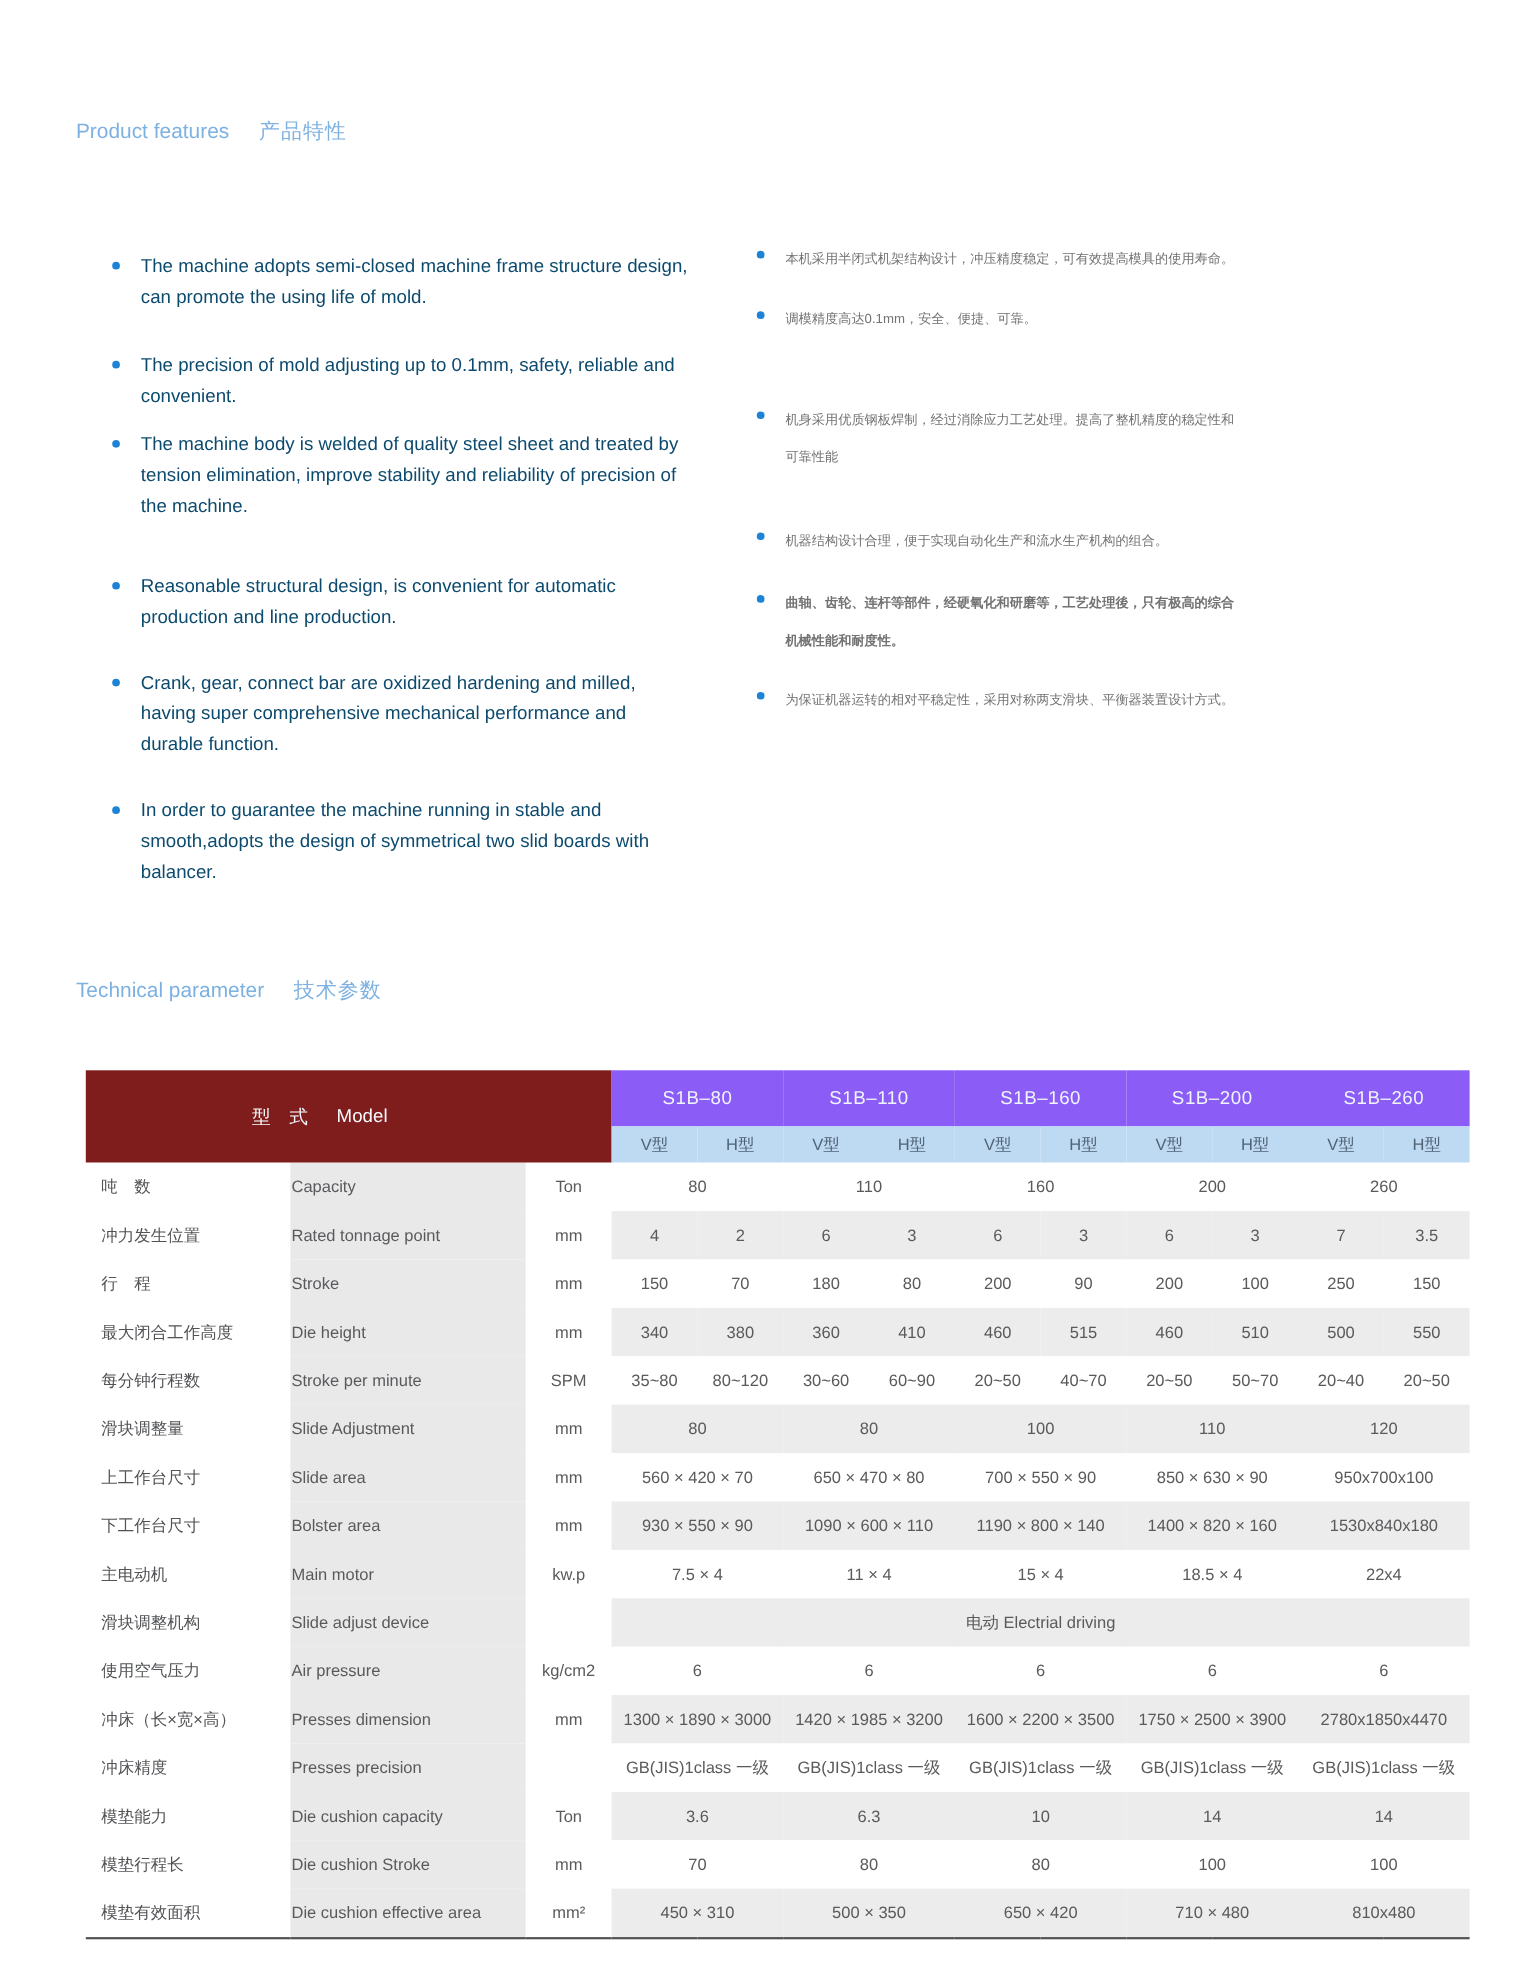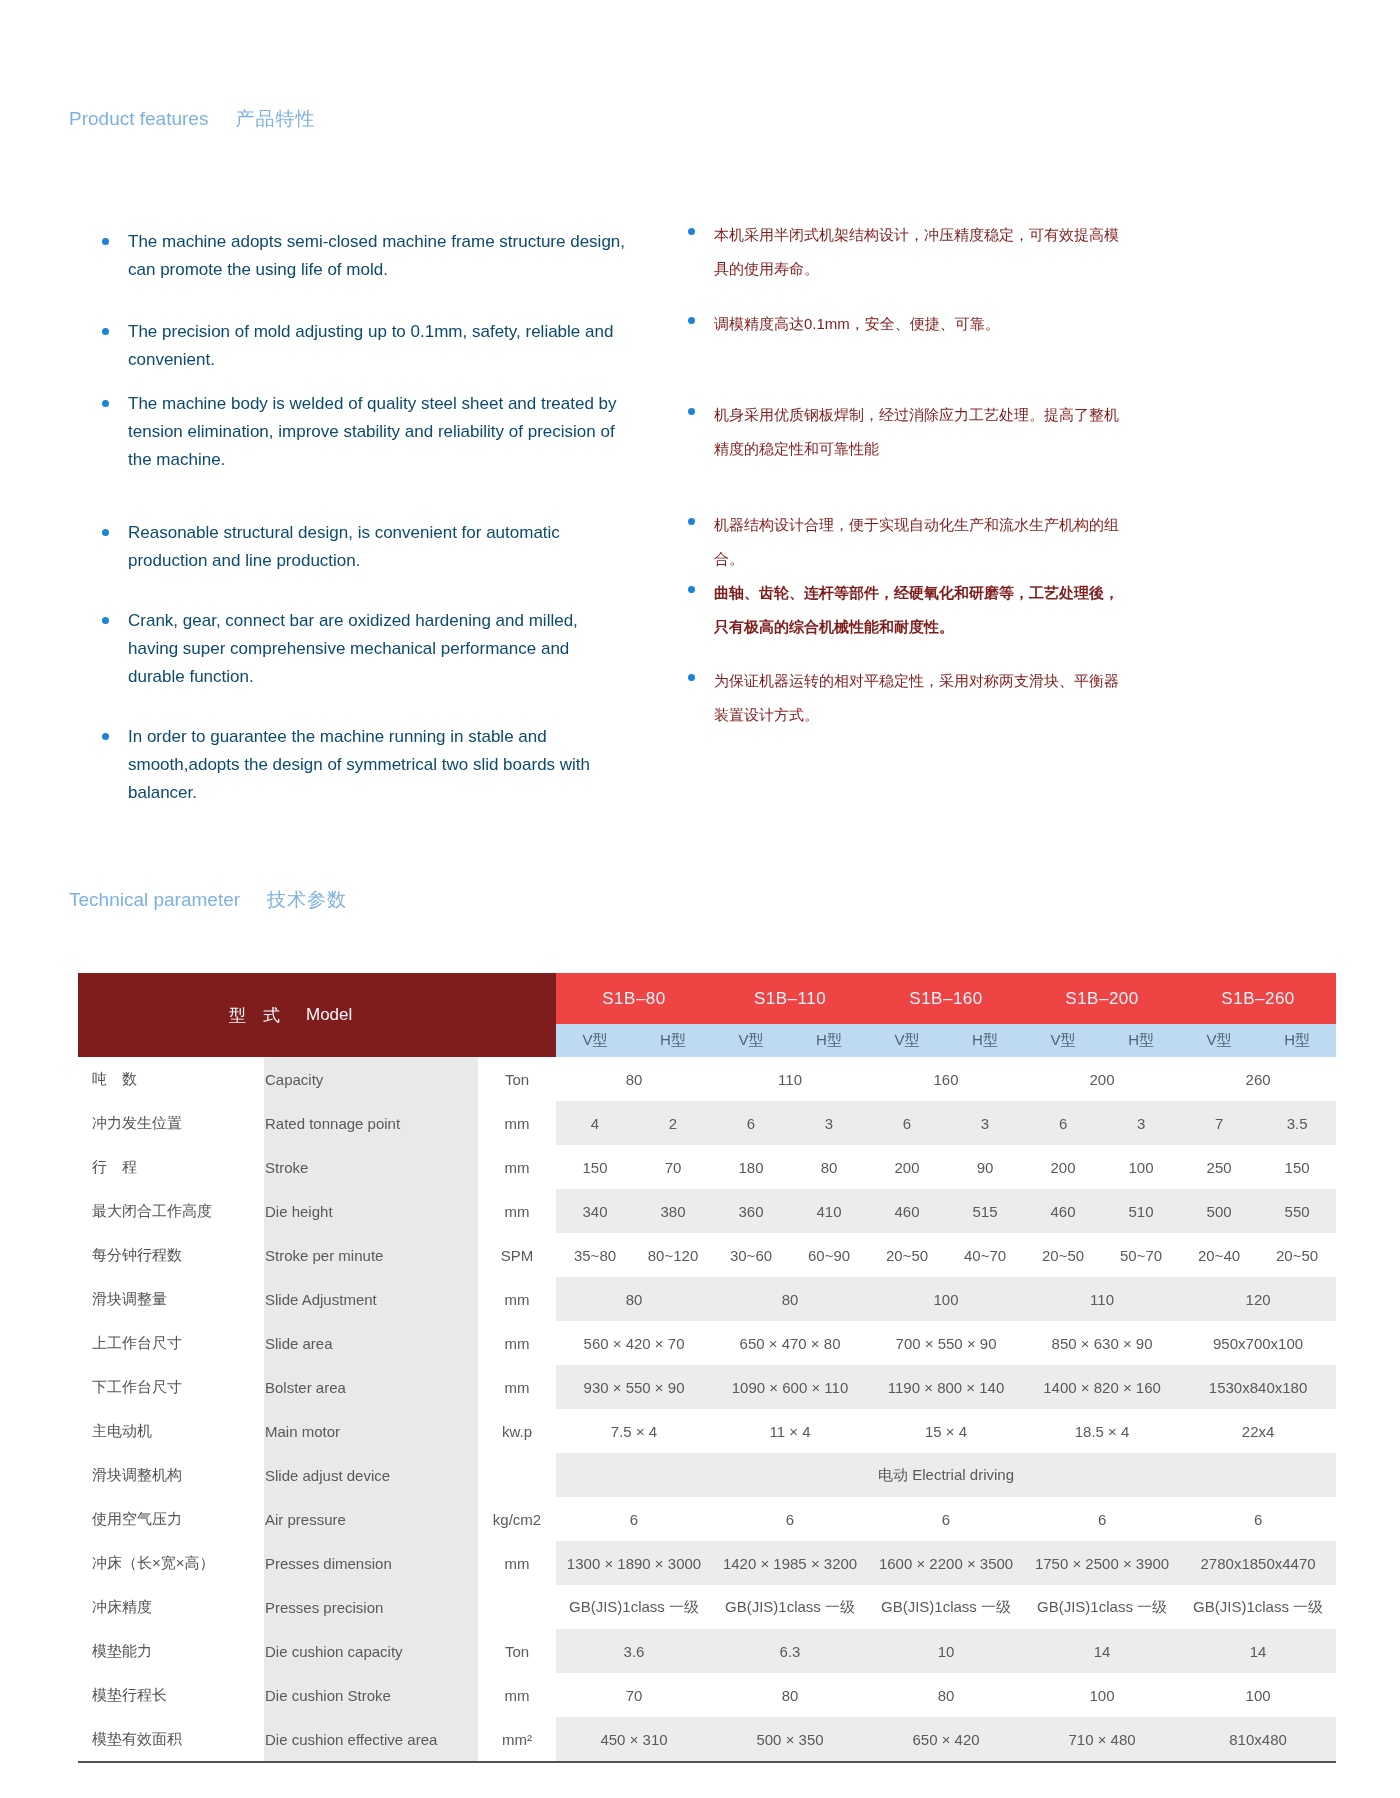--- a/index.html
+++ b/index.html
@@ -20,40 +20,40 @@
   .feat-col li{position:relative;padding-left:28px;}
   .feat-col .dot{position:absolute;left:2px;top:10px;width:7px;height:7px;border-radius:50%;background:#1d83d6;}
   .col-en{width:528px;padding-top:10px;margin-right:58px;}
   .col-en li{font-size:17px;line-height:28px;color:#0c4a6e;width:500px;}
   .col-en li:nth-child(1){margin-bottom:34px;}
   .col-en li:nth-child(2){margin-bottom:16px;}
   .col-en li:nth-child(3){margin-bottom:45px;}
   .col-en li:nth-child(4){margin-bottom:32px;}
   .col-en li:nth-child(5){margin-bottom:32px;}
   .col-zh{width:440px;}
-  .col-zh li{font-size:15px;line-height:34px;color:#7f1d1d;width:412px;}
+  .col-zh li{font-size:12px;line-height:34px;color:#737373;width:412px;}
   .col-zh li:nth-child(1){margin-bottom:21px;}
   .col-zh li:nth-child(2){margin-bottom:57px;}
   .col-zh li:nth-child(3){margin-bottom:42px;}
-  .col-zh li:nth-child(4){}
+  .col-zh li:nth-child(4){margin-bottom:23px;}
   .col-zh li:nth-child(5){margin-bottom:20px;font-weight:bold;}
 
   
   #tech-table{
     position:absolute;left:78px;top:973px;width:1258px;
     border-collapse:collapse;table-layout:fixed;
     border-bottom:2px solid #515254;
   }
   #tech-table th,#tech-table td{margin:0;border:none;font-weight:400;}
   th.corner{background:#7f1d1d;vertical-align:middle;text-align:right;height:82px;padding-left:14px;}
   .c-inner{display:flex;align-items:center;color:#f5f9fd;font-size:17px;}
   .c-zh{width:172px;padding-left:16px;}
   .c-en{padding-left:26px;}
   th.model-th{
-    background:#ef4444;color:#eef5fc;font-size:17px;letter-spacing:.5px;
+    background:#8b5cf6;color:#eef5fc;font-size:17px;letter-spacing:.5px;
     height:49px;text-align:center;border-bottom:2px solid #ffffff;
   }
   th.sub-th{background:#bed9f2;color:#4f6375;font-size:15px;height:31px;text-align:center;}
   td{height:42px;font-size:15px;color:#595a5c;}
   td.zh{background:#ffffff;text-align:left;padding-left:14px;color:#525356;}
   td.en{background:#e9e9ea;text-align:left;}
   td.unit{background:#ffffff;text-align:center;}
   td.val{background:#ffffff;text-align:center;}
   tr.alt td.val{background:#ececec;}
 </style>

